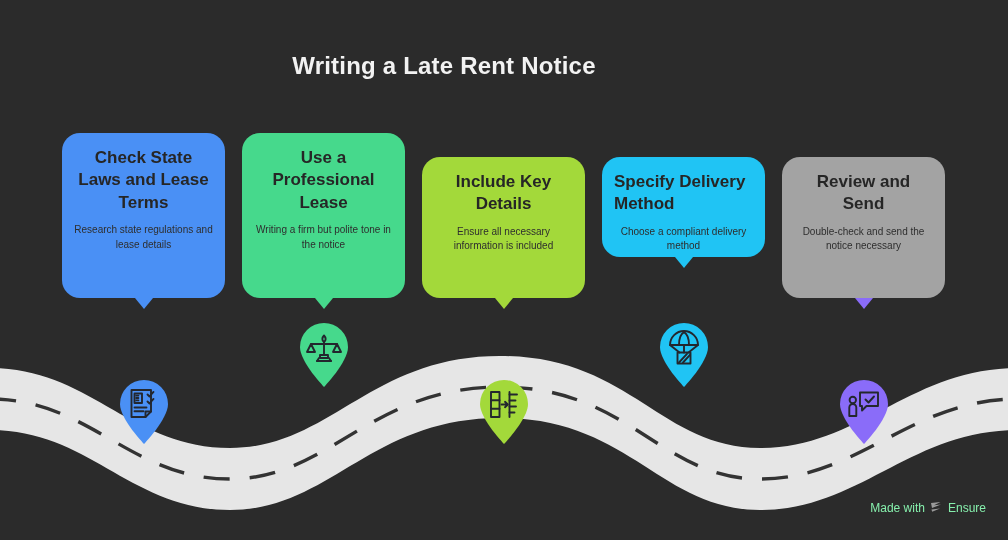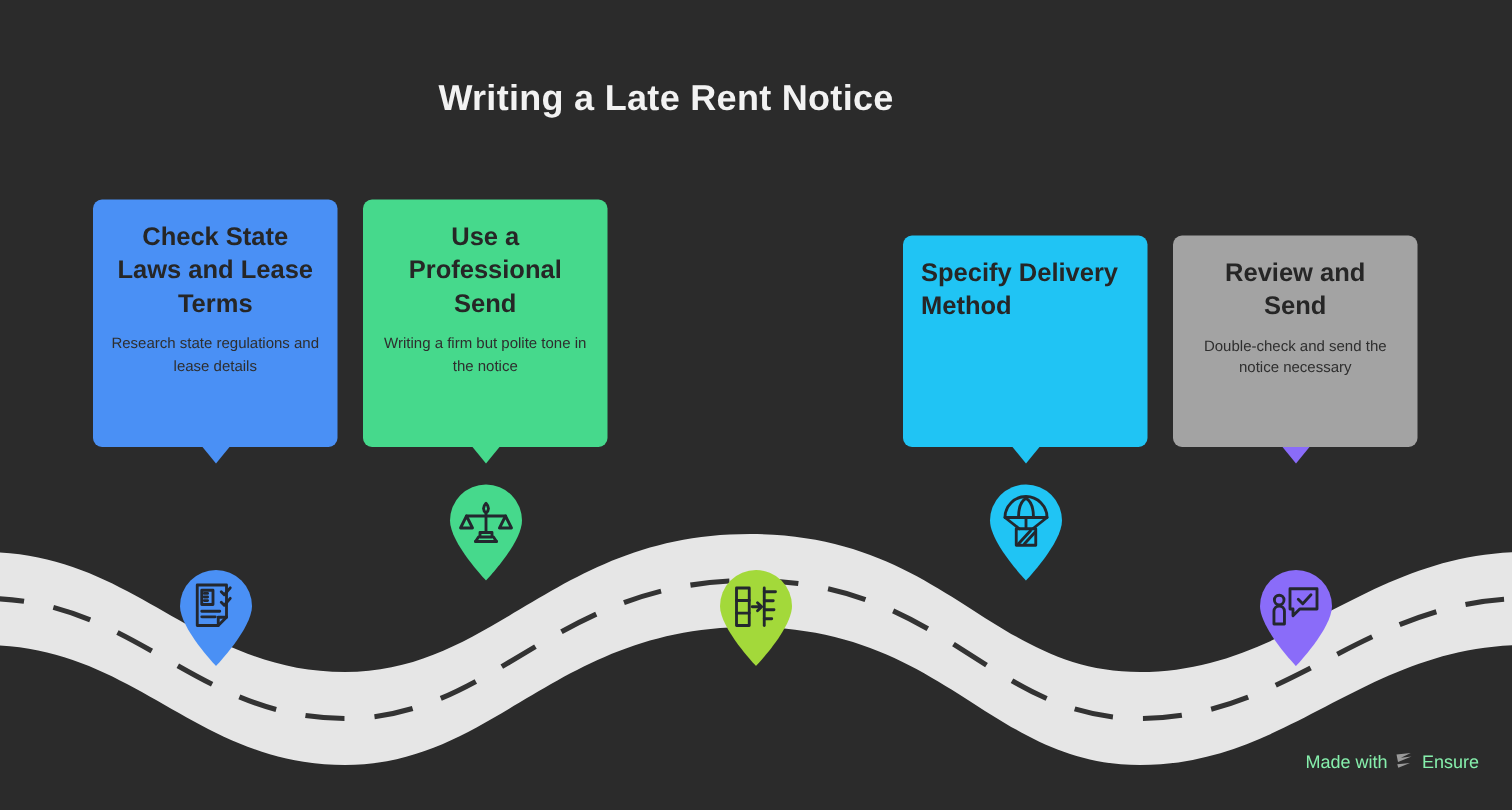--- a/index.html
+++ b/index.html
@@ -19,21 +19,21 @@
     text-align:center;
     font-size:24px;
     font-weight:bold;
     color:#f2f2f2;
     letter-spacing:.2px;
   }
 
   
   .card {
     position:absolute;
-    border-radius:6px;
+    border-radius:18px;
     padding:14px 12px 12px 12px;
     display:flex;
     flex-direction:column;
     color:#2b2b2b;
   }
   .card-title {
     font-size:17px;
     font-weight:bold;
     line-height:1.32;
     color:#262626;
@@ -103,28 +103,34 @@
     </svg>
   </div>
 
   <div class="card" id="card-0" style="left:62px; top:133px; width:163px; height:165px; background:#4a90f5;">
     <div class="card-title" style="text-align:center;">Check State Laws and Lease Terms</div>
     <div class="card-desc" style="text-align:center;">Research state regulations and lease details</div>
     <div class="card-tail" style="border-top:11px solid #4a90f5;"></div>
   </div>
 
   <div class="card" id="card-1" style="left:242px; top:133px; width:163px; height:165px; background:#46d98c;">
-    <div class="card-title" style="text-align:center;">Use a Professional Send</div>
+    <div class="card-title" style="text-align:center;">Use a Professional Lease</div>
     <div class="card-desc" style="text-align:center;">Writing a firm but polite tone in the notice</div>
     <div class="card-tail" style="border-top:11px solid #46d98c;"></div>
   </div>
 
-
-  <div class="card" id="card-3" style="left:602px; top:157px; width:163px; height:141px; background:#20c4f4;">
+  <div class="card" id="card-2" style="left:422px; top:157px; width:163px; height:141px; background:#a3d93a;">
+    <div class="card-title" style="text-align:center;">Include Key Details</div>
+    <div class="card-desc" style="text-align:center;">Ensure all necessary information is included</div>
+    <div class="card-tail" style="border-top:11px solid #a3d93a;"></div>
+  </div>
+
+  <div class="card" id="card-3" style="left:602px; top:157px; width:163px; height:100px; background:#20c4f4;">
     <div class="card-title" style="text-align:left;">Specify Delivery Method</div>
+    <div class="card-desc" style="text-align:center;">Choose a compliant delivery method</div>
     <div class="card-tail" style="border-top:11px solid #20c4f4;"></div>
   </div>
 
   <div class="card" id="card-4" style="left:782px; top:157px; width:163px; height:141px; background:#a3a3a3;">
     <div class="card-title" style="text-align:center;">Review and Send</div>
     <div class="card-desc" style="text-align:center;">Double-check and send the notice necessary</div>
     <div class="card-tail" style="border-top:11px solid #8a6cf9;"></div>
   </div>
 
   <div class="pin" style="left:118px; top:379px;">

